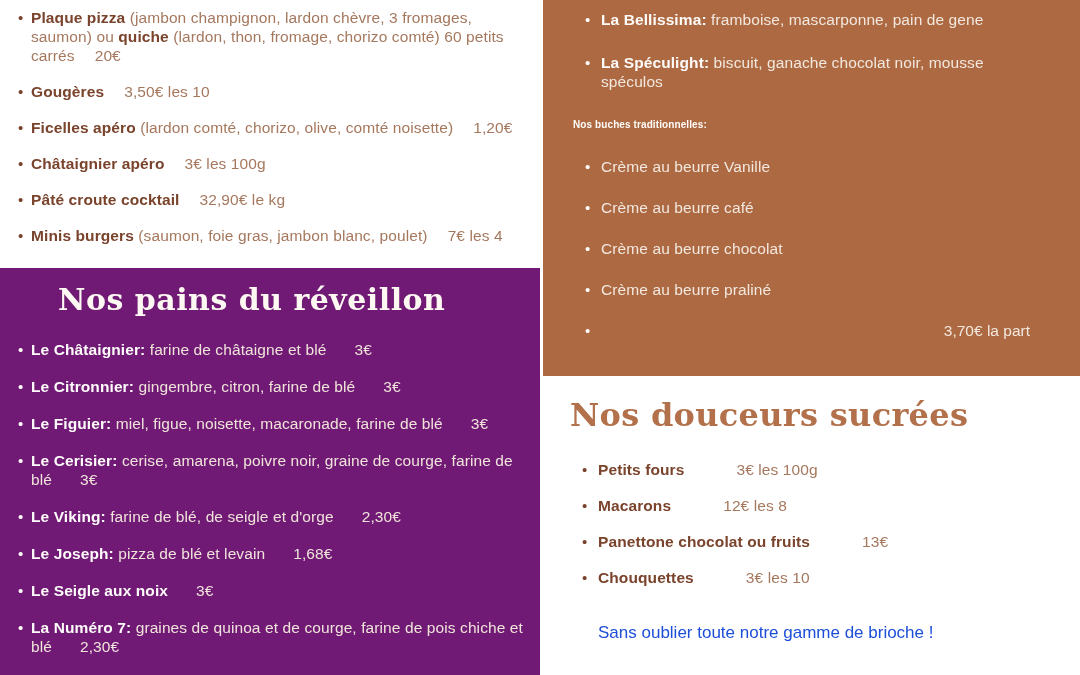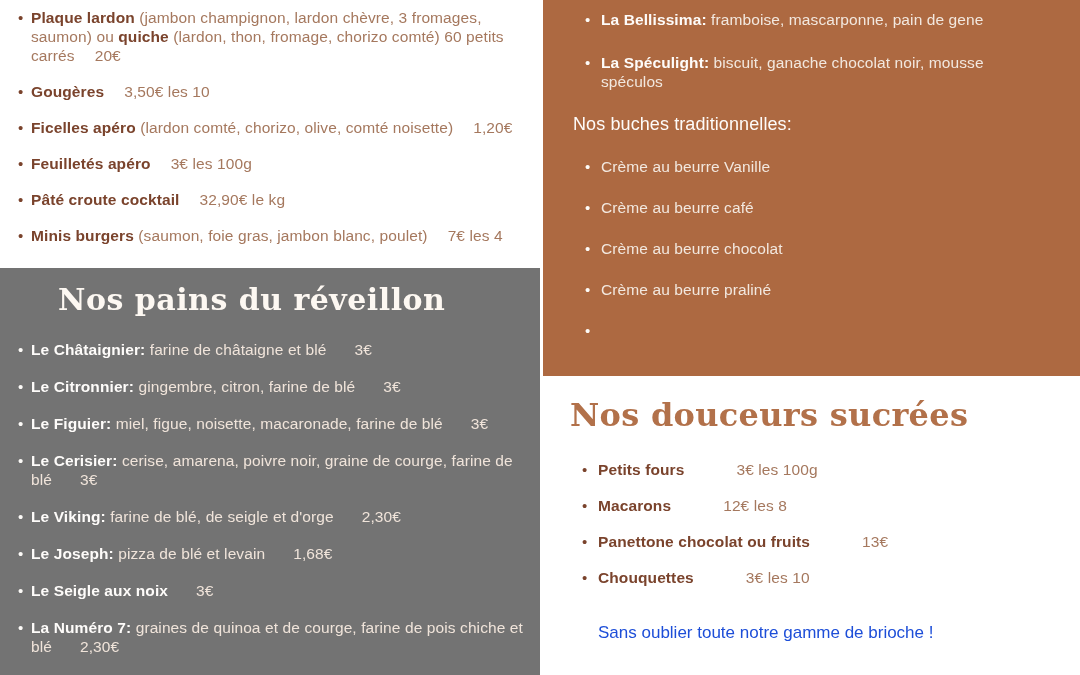--- a/index.html
+++ b/index.html
@@ -15,37 +15,37 @@
 
   
   .apero { height:268px; padding:8px 6px 0 18px; overflow:hidden; background:#ffffff; }
   .apero li { padding-left:13px; margin-bottom:17px; color:#a5785e; }
   .apero .bullet { color:#7a432c; }
   .apero .b { font-weight:700; color:#7a432c; }
   .apero .price { margin-left:20px; }
 
   
   .pains { height:407px; padding:15px 10px 0 18px; overflow:hidden;
-           background:#737373; }
+           background:#701a75; }
   .pains h2 { font-family:"DejaVu Serif", serif; font-weight:700;
               font-size:30px; line-height:33px; color:#fdf8f2;
               margin:0 0 24px 40px; letter-spacing:0.5px; }
   .pains li { padding-left:13px; margin-bottom:18px; color:#f0e4da; }
   .pains .bullet { color:#fdfbf8; }
   .pains .b { font-weight:700; color:#fefcfa; }
   .pains .price { margin-left:28px; }
 
   
   .buches { height:405px; width:537px; margin-left:3px; overflow:hidden;
             background:#ad6941; padding:10px 50px 0 30px; }
   .buches li { padding-left:28px; color:#f2e8df; }
   .buches .bullet { left:12px; color:#fdfbf8; }
   .buches .spec li { margin-bottom:24px; }
   .buches .b { font-weight:700; color:#fefcfa; }
-  .buches h3 { font-size:18px; line-height:19px; font-weight:400;
+  .buches h3 { font-size:10px; line-height:19px; font-weight:700;
                color:#fefcfa; margin:0 0 23px 0; letter-spacing:0.1px; }
   .buches .classic li { margin-bottom:22px; }
   .buches .part { text-align:right; font-size:15.5px; line-height:19px;
                   color:#f2e8df; margin-top:17px; }
 
   
   .douceurs { height:322px; padding:20px 10px 0 30px; overflow:hidden; background:#ffffff; }
   .douceurs h2 { font-family:"DejaVu Serif", serif; font-weight:700;
                  font-size:32px; line-height:38px; color:#b2714a;
                  margin:0 0 26px 0; letter-spacing:0.3px; }
@@ -59,30 +59,30 @@
 </head>
 <body>
 
 <div class="page">
 
   <div class="col">
 
     <div class="apero">
       <ul>
         <li>
-          <span class="bullet">•</span><span class="b">Plaque lardon</span><span> (jambon champignon, lardon chèvre, 3 fromages, saumon) ou </span><span class="b">quiche</span><span> (lardon, thon, fromage, chorizo comté) 60 petits carrés</span><span class="price">20€</span>
+          <span class="bullet">•</span><span class="b">Plaque pizza</span><span> (jambon champignon, lardon chèvre, 3 fromages, saumon) ou </span><span class="b">quiche</span><span> (lardon, thon, fromage, chorizo comté) 60 petits carrés</span><span class="price">20€</span>
         </li>
         <li>
           <span class="bullet">•</span><span class="b">Gougères</span><span class="price">3,50€ les 10</span>
         </li>
         <li>
           <span class="bullet">•</span><span class="b">Ficelles apéro</span><span> (lardon comté, chorizo, olive, comté noisette)</span><span class="price">1,20€</span>
         </li>
         <li>
-          <span class="bullet">•</span><span class="b">Feuilletés apéro</span><span class="price">3€ les 100g</span>
+          <span class="bullet">•</span><span class="b">Châtaignier apéro</span><span class="price">3€ les 100g</span>
         </li>
         <li>
           <span class="bullet">•</span><span class="b">Pâté croute cocktail</span><span class="price">32,90€ le kg</span>
         </li>
         <li>
           <span class="bullet">•</span><span class="b">Minis burgers</span><span> (saumon, foie gras, jambon blanc, poulet)</span><span class="price">7€ les 4</span>
         </li>
       </ul>
     </div>
 
@@ -142,20 +142,21 @@
         <li>
           <span class="bullet">•</span><span>Crème au beurre chocolat</span>
         </li>
         <li>
           <span class="bullet">•</span><span>Crème au beurre praliné</span>
         </li>
         <li>
           <span class="bullet">•</span>
         </li>
       </ul>
+      <div class="part">3,70€ la part</div>
     </div>
 
     <div class="douceurs">
       <h2>Nos douceurs sucrées</h2>
       <ul>
         <li>
           <span class="bullet">•</span><span class="b">Petits fours</span><span class="price">3€ les 100g</span>
         </li>
         <li>
           <span class="bullet">•</span><span class="b">Macarons</span><span class="price">12€ les 8</span>

